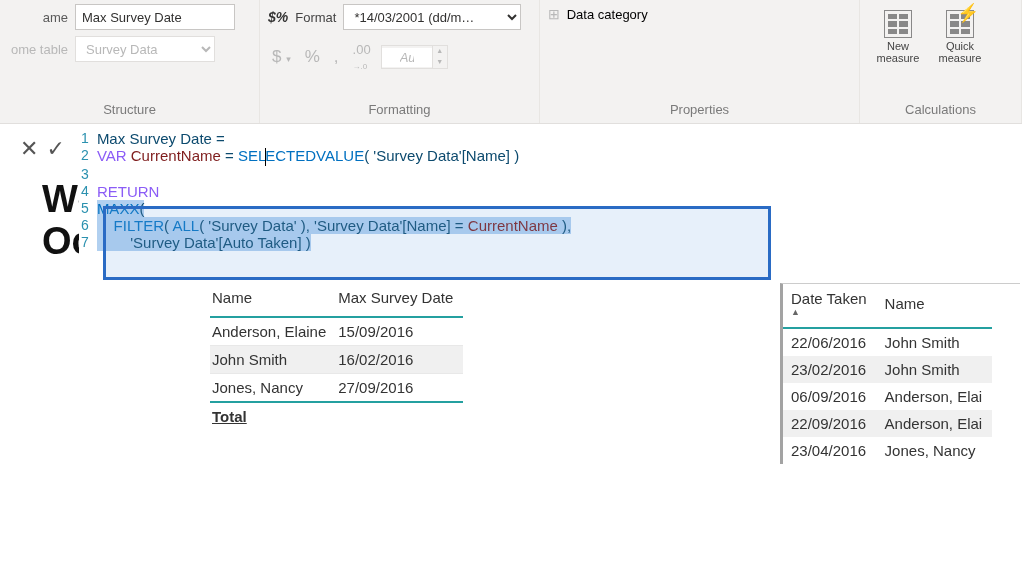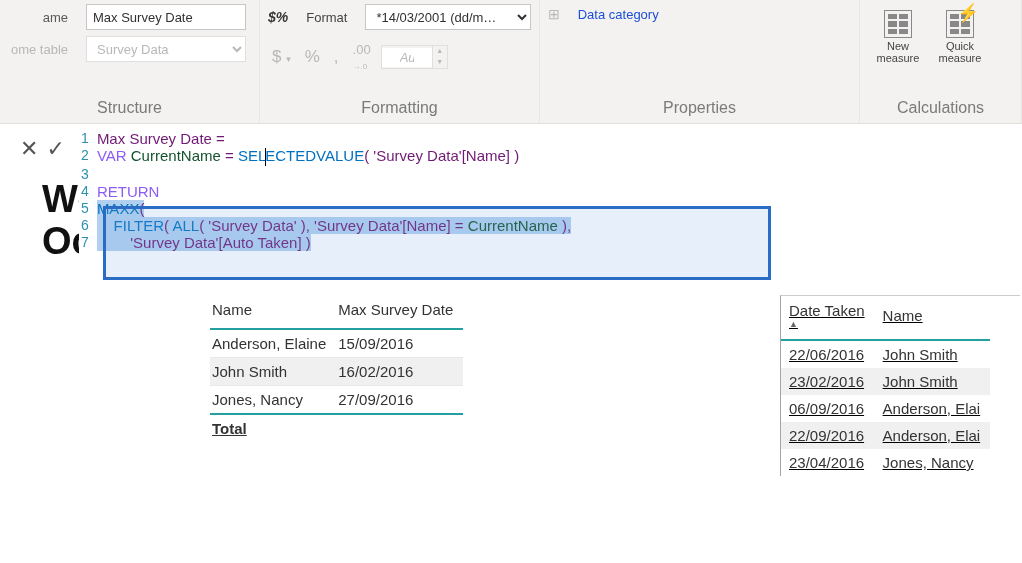--- a/index.html
+++ b/index.html
@@ -2,27 +2,27 @@
 <html><head>
 <meta charset="utf-8">
 <style>
 * { box-sizing: border-box; margin: 0; padding: 0; font-family: "Segoe UI", Tahoma, sans-serif; }
 body { background: #fff; width: 1022px; height: 563px; overflow: hidden; position: relative; }
 
 
 .ribbon { background: #f3f2f1; border-bottom: 1px solid #e1dfdd; height: 124px; display: flex; }
 .ribbon-group { display: flex; flex-direction: column; justify-content: space-between; padding: 4px 8px 2px; border-right: 1px solid #e8e6e3; }
 .ribbon-group-body { flex: 1; display: flex; flex-direction: column; gap: 6px; }
-.ribbon-group-label { font-size: 16px; color: #7a7a7a; text-align: center; padding: 2px 0 4px; }
-.field-row { display: flex; align-items: center; gap: 18px; font-size: 13px; color: #444; }
+.ribbon-group-label { font-size: 13px; color: #7a7a7a; text-align: center; padding: 2px 0 4px; }
+.field-row { display: flex; align-items: center; gap: 7px; font-size: 13px; color: #444; }
 .field-label { min-width: 60px; text-align: right; color: #5a5a5a; }
 .field-label.dim { color: #b8b8b8; }
 input.txt, select.sel { font-size: 13px; padding: 3px 6px; border: 1px solid #c8c6c4; background: #fff; color: #323130; }
 input.txt { width: 160px; height: 26px; }
-select.sel { width: 160px; height: 26px; }
+select.sel { width: 140px; height: 26px; }
 select.dim, input.dim { color: #b8b8b8; border-color: #e1dfdd; }
 .fmt-row { display: flex; align-items: center; gap: 6px; padding-top: 4px; }
 .fmt-item { font-size: 17px; color: #b8b8b8; padding: 2px 4px; }
 .auto-spin { display: flex; align-items: center; border: 1px solid #e1dfdd; height: 24px; }
 .auto-spin input { border: none; width: 50px; padding: 2px 18px; font-size: 13px; color: #b8b8b8; font-style: italic; }
 .spin-btns { display: flex; flex-direction: column; border-left: 1px solid #e1dfdd; }
 .spin-btns span { font-size: 7px; line-height: 10px; height: 11px; width: 14px; text-align: center; color: #b8b8b8; }
 
 .calc-btns { display: flex; gap: 10px; padding: 6px 4px 0; }
 .calc-btn { display: flex; flex-direction: column; align-items: center; gap: 2px; font-size: 11px; color: #444; min-width: 52px; text-align: center; line-height: 1.1; }
@@ -32,35 +32,35 @@
 
 
 .formula-wrap { display: flex; align-items: flex-start; margin-top: 2px; position: relative;}
 .fx-buttons { display: flex; gap: 8px; padding: 10px 14px 0 20px; font-size: 22px; color: #555; }
 .code-editor { flex: 1; font-family: Consolas, monospace; font-size: 15px; padding: 4px 0; position: relative; }
 .code-line { display: flex; }
 .ln { width: 18px; text-align: right; color: #2b91af; font-size: 14px; padding-right: 8px; user-select: none; }
 .code { white-space: pre; }
 .kw { color: #8b5cf6; }
 .fn { color: #0070c0; }
-.var { color: #14532d; }
-.txtc { color: #701a75; }
+.var { color: #7f1d1d; }
+.txtc { color: #0c4a6e; }
 .highlight-box { position: absolute; border: 3px solid #2a6bc4; left: 103px; top: 80px; width: 668px; height: 74px; background: rgba(120,170,230,0.18); pointer-events:none;}
 .sel-bg { background: #b1d0f0; }
 
 .bg-text { position: absolute; font-family: Arial, sans-serif; font-weight: 900; font-size: 38px; color: #111; z-index: -1; }
 .bg1 { left: 42px; top: 178px; }
 .bg2 { left: 42px; top: 220px; }
 
 .cursor { display: inline-block; border-left: 1px solid #000; height: 18px; vertical-align: middle; margin: 0 -1px; }
 
 
-.tables { display: flex; margin-top: 40px; padding-left: 210px; gap: 0; }
+.tables { display: flex; margin-top: 28px; padding-left: 210px; gap: 0; }
 .table1 { width: 330px; }
-.table2 { margin-left: 240px; width: 240px; border-left: 1px solid #a3a3a3; border-top: 1px solid #ccc; text-decoration: underline;}
+.table2 { margin-left: 240px; width: 240px; border-left: 3px solid #a3a3a3; border-top: 1px solid #ccc;}
 table { border-collapse: collapse; font-size: 15px; }
 th { text-align: left; font-weight: 400; color: #333; padding: 6px 10px 10px 2px; border-bottom: 2px solid #24a0a0; white-space: nowrap; }
 td { padding: 5px 10px 5px 2px; color: #333; border-bottom: 1px solid #e8e8e8; white-space: nowrap;}
 tr.alt td { background: #f0f0f0; }
 .total-row td { font-weight: 600; border-top: 2px solid #24a0a0; border-bottom: none; text-decoration: underline; }
 .sort-arrow { font-size: 9px; display: block; color: #666; }
 .table2 th, .table2 td { padding-left: 8px; }
 .table2 td { border-bottom: none;}
 </style>
 </head>
@@ -103,21 +103,21 @@
         </div>
       </div>
     </div>
     <div class="ribbon-group-label">Formatting</div>
   </div>
 
   <div class="ribbon-group" style="width:320px">
     <div class="ribbon-group-body">
       <div class="field-row" style="padding-top:2px">
         <span style="font-size:14px;color:#b8b8b8">⊞</span>
-        <span class="dim" style="color:#1d4ed8">Data category</span>
+        <span class="dim" style="color:#000000">Data category</span>
       </div>
     </div>
     <div class="ribbon-group-label">Properties</div>
   </div>
 
   <div class="ribbon-group" style="flex:1">
     <div class="calc-btns">
       <div class="calc-btn">
         <div class="calc-icon">
             <span></span>

